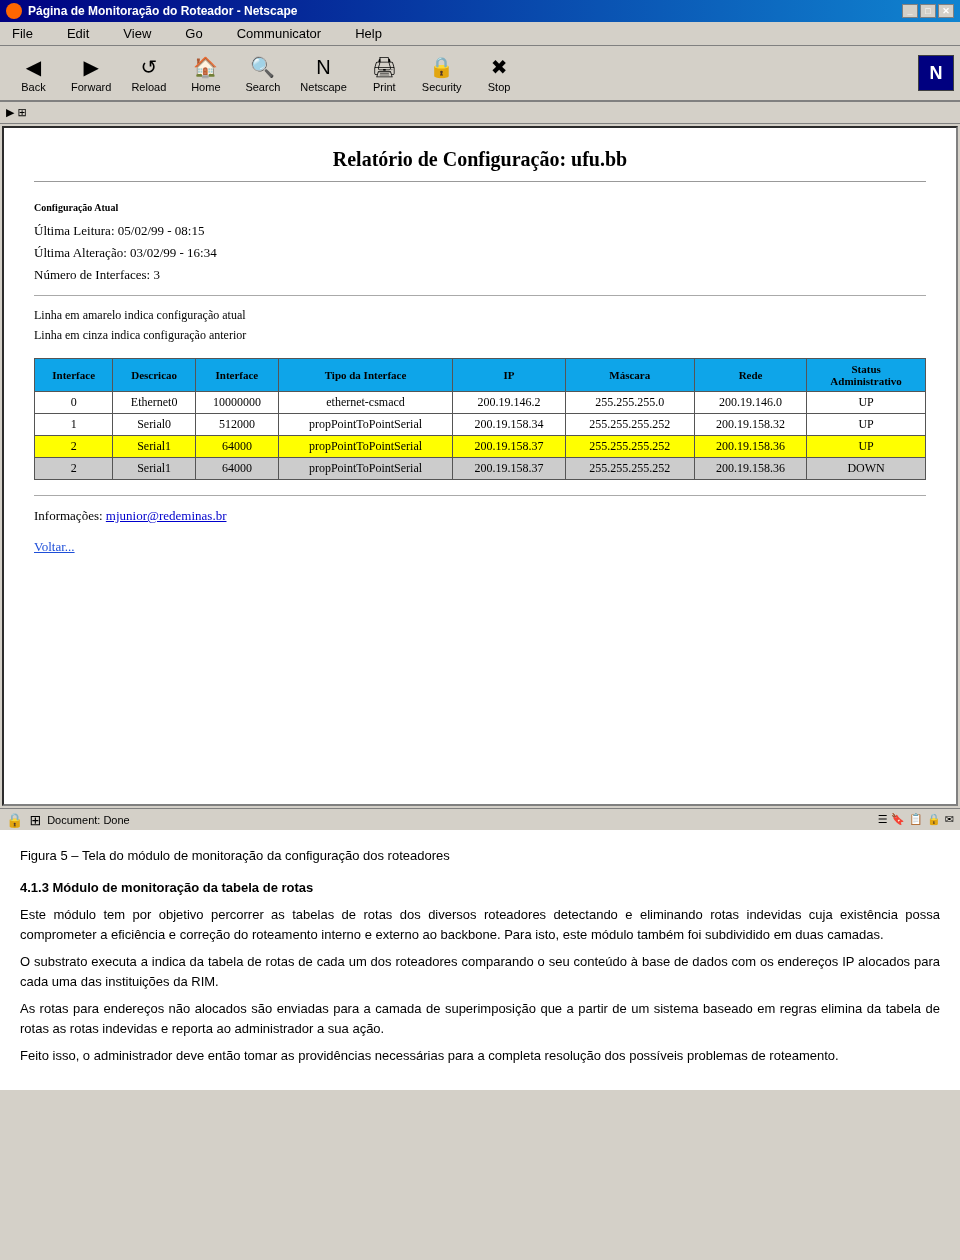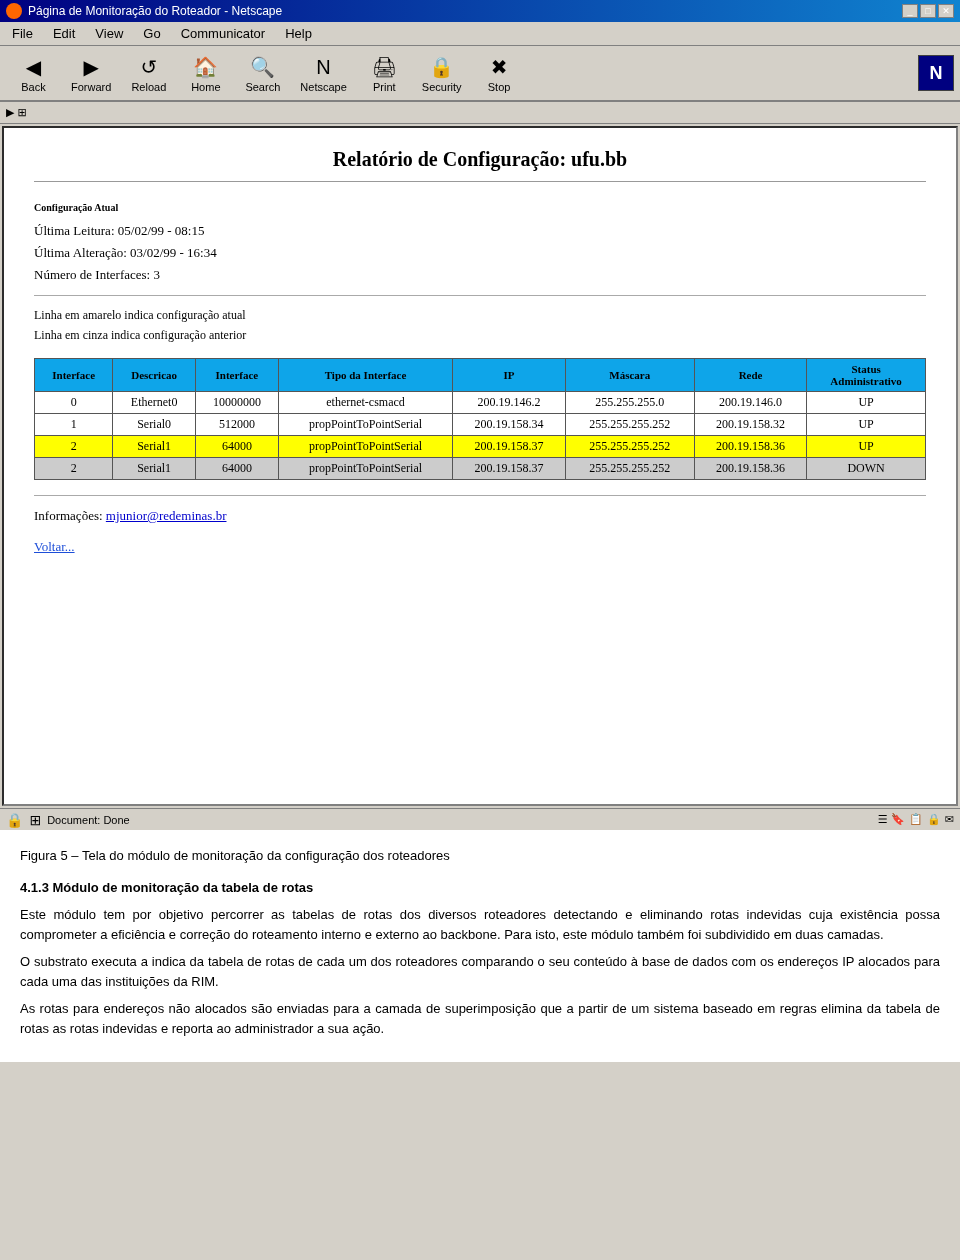--- a/index.html
+++ b/index.html
@@ -8,21 +8,21 @@
       font-size: 13px;
       background: #d4d0c8;
       width: 960px;
     }
 
     
     .title-bar {
       background: linear-gradient(to right, #000080, #1084d0);
       color: white;
       font-size: 12px;
-      font-weight: normal;
+      font-weight: bold;
       padding: 3px 6px;
       display: flex;
       align-items: center;
       gap: 6px;
       height: 22px;
     }
     .title-bar-icon {
       width: 16px; height: 16px;
       background: #ff6600;
       border-radius: 50%;
@@ -40,21 +40,21 @@
       font-size: 9px;
       display: flex; align-items: center; justify-content: center;
       cursor: pointer;
     }
 
     
     .menu-bar {
       background: #d4d0c8;
       border-bottom: 1px solid #808080;
       display: flex;
-      gap: 4px;
+      gap: 18px;
       padding: 2px 4px;
       font-size: 13px;
     }
     .menu-item {
       padding: 2px 8px;
       cursor: pointer;
     }
 
     
     .toolbar {
@@ -418,13 +418,16 @@
 
   <p class="body-text">
     <span>Este módulo tem por objetivo percorrer as tabelas de rotas dos diversos roteadores detectando e eliminando rotas indevidas cuja existência possa comprometer a eficiência e correção do roteamento interno e externo ao backbone. Para isto, este módulo também foi subdividido em duas camadas.</span>
   </p>
   <p class="body-text">
     <span>O substrato executa a indica da tabela de rotas de cada um dos roteadores comparando o seu conteúdo à base de dados com os endereços IP alocados para cada uma das instituições da RIM.</span>
   </p>
   <p class="body-text">
     <span>As rotas para endereços não alocados são enviadas para a camada de superimposição que a partir de um sistema baseado em regras elimina da tabela de rotas as rotas indevidas e reporta ao administrador a sua ação.</span>
   </p>
+  <p class="body-text">
+    <span>Feito isso, o administrador deve então tomar as providências necessárias para a completa resolução dos possíveis problemas de roteamento.</span>
+  </p>
 </div>
 
 </body></html>

